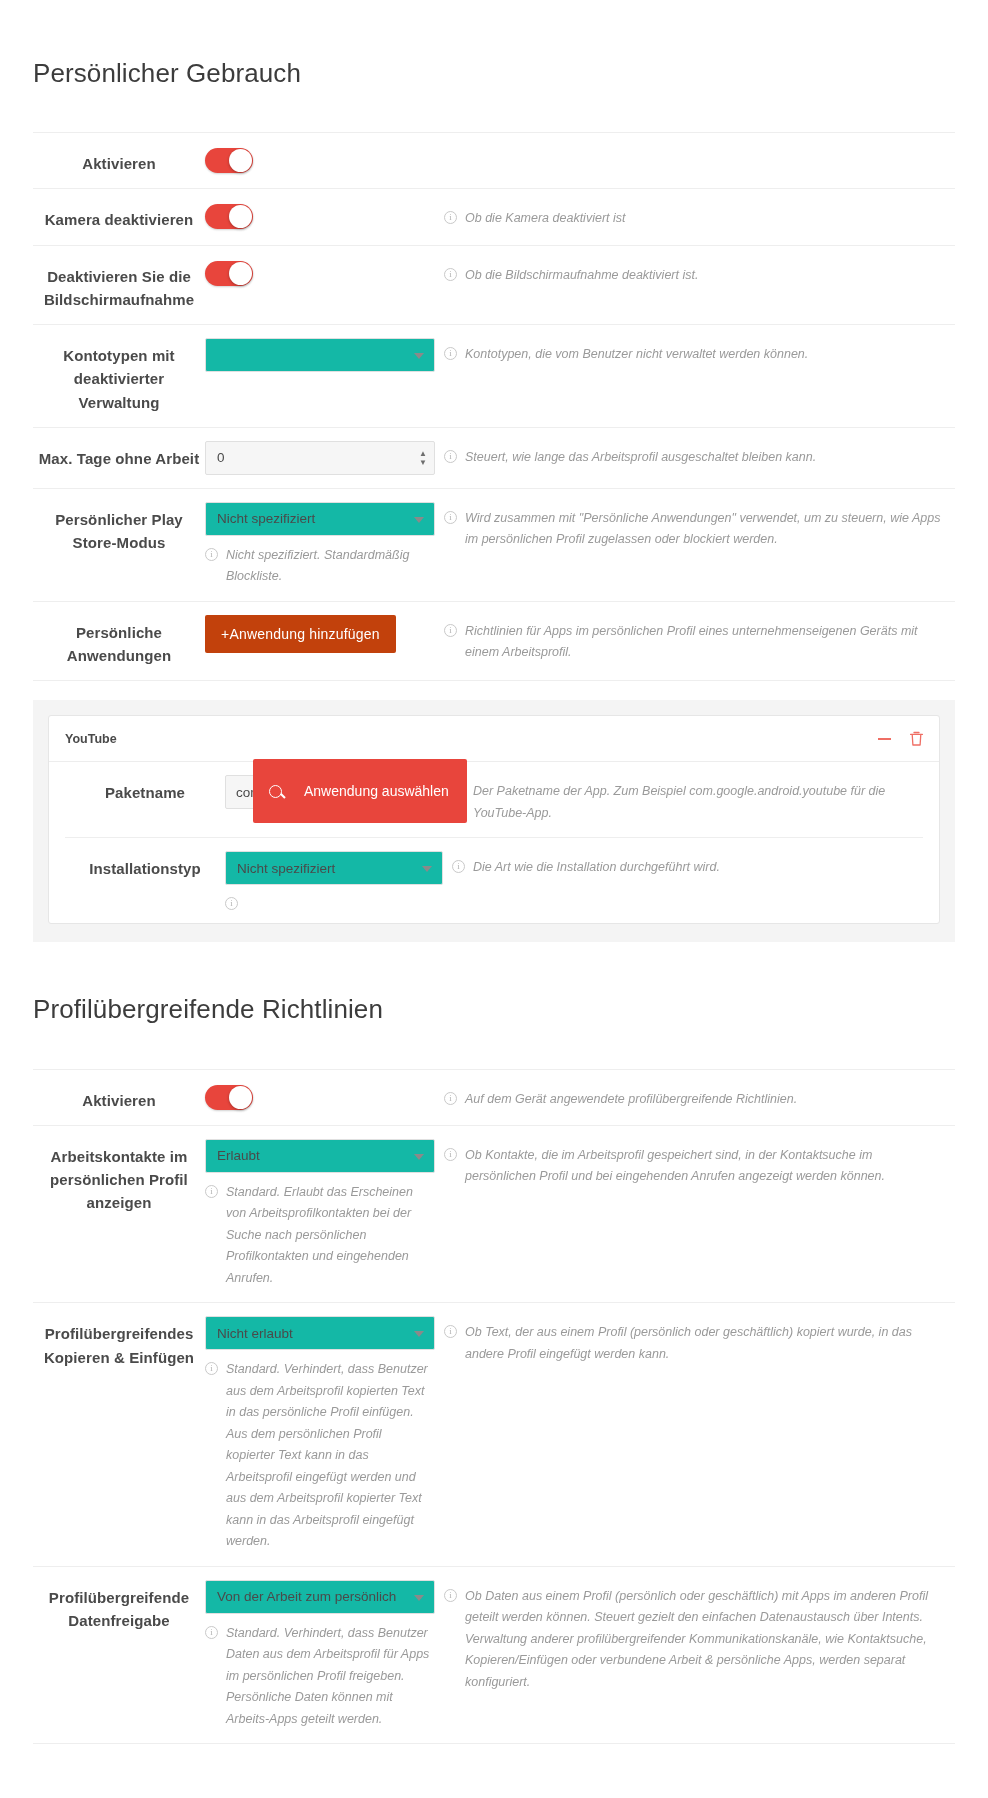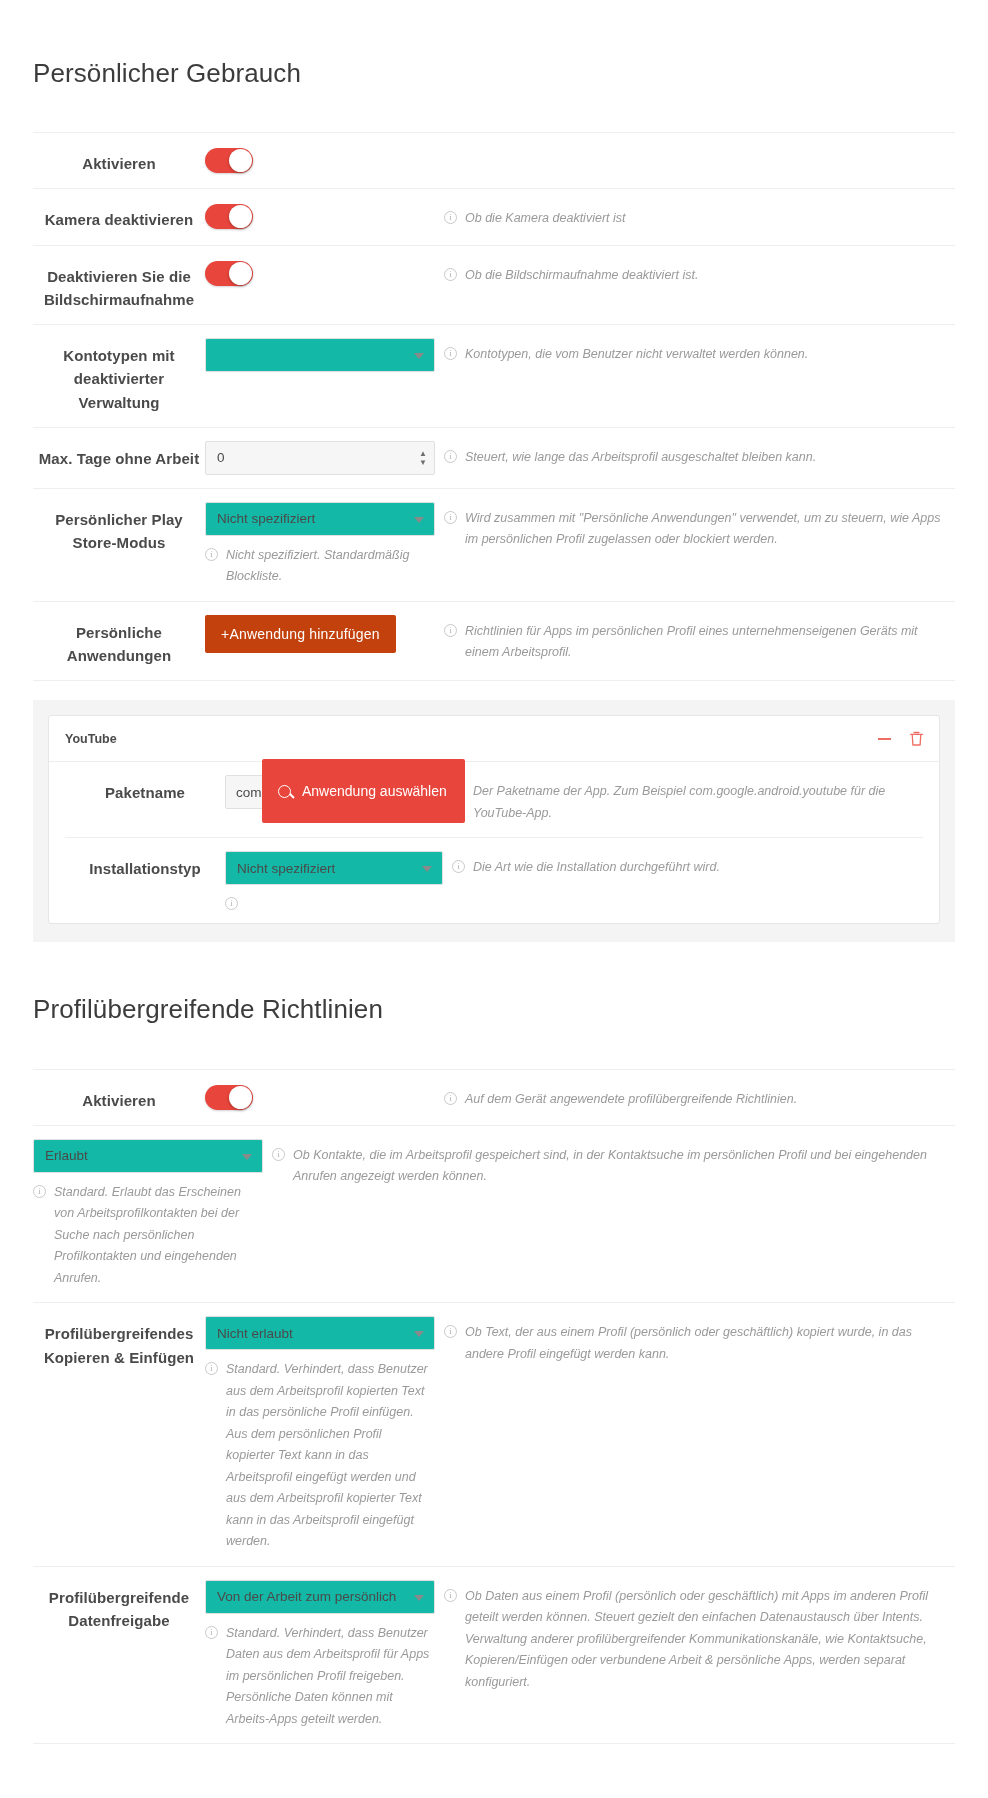--- a/index.html
+++ b/index.html
@@ -228,32 +228,32 @@
     border: 1px solid #e0e0e0;
     border-radius: 2px;
     font-size: 13.5px;
     color: #4a4a4a;
     display: flex;
     align-items: center;
     padding: 0 10px;
   }
   .pick-app-btn {
     position: absolute;
-    left: 37px;
+    left: 28px;
     top: -16px;
     background: #E8453C;
     color: #fff;
     border: none;
     border-radius: 2px;
     font-size: 14px;
     font-family: "Liberation Sans", sans-serif;
     padding: 14px 18px 14px 16px;
     display: inline-flex;
     align-items: center;
-    gap: 11px;
+    gap: 22px;
     cursor: pointer;
     white-space: nowrap;
     height: 64px;
   }
   .search-glyph {
     width: 13px; height: 13px;
     border: 1.6px solid #fff;
     border-radius: 50%;
     position: relative;
     display: inline-block;
@@ -441,20 +441,21 @@
           <span class="knob"></span>
         </div>
       </div>
       <div class="row-desc">
         <i class="info-icon">i</i>
         <span class="txt">Auf dem Gerät angewendete profilübergreifende Richtlinien.</span>
       </div>
     </div>
 
     <div class="row">
+      <div class="row-label">Arbeitskontakte im persönlichen Profil anzeigen</div>
       <div class="row-control">
         <div class="select">
           <span>Erlaubt</span>
           <span class="caret"></span>
         </div>
         <div class="ctrl-hint">
           <i class="info-icon">i</i>
           <span>Standard. Erlaubt das Erscheinen von Arbeitsprofilkontakten bei der Suche nach persönlichen Profilkontakten und eingehenden Anrufen.</span>
         </div>
       </div>

